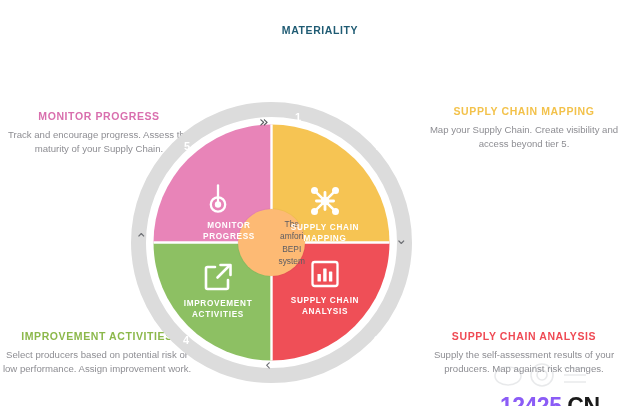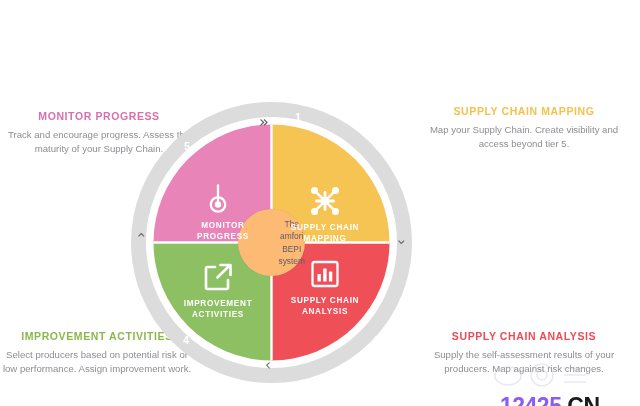--- a/index.html
+++ b/index.html
@@ -58,21 +58,21 @@
     width: 96px;
     text-align: center;
     color: #ffffff;
     font-size: 8.2px;
     font-weight: bold;
     letter-spacing: 0.7px;
     line-height: 1.35;
     pointer-events: none;
   }
   #label-mapping     { left: 146px; top: 120px; }
-  #label-monitor     { left: 44px;  top: 118px; }
+  #label-monitor     { left: 50px;  top: 118px; }
   #label-improvement { left: 39px;  top: 196px; }
   #label-analysis    { left: 146px; top: 193px; }
 
   .seg-icon {
     position: absolute;
     width: 34px; height: 34px;
     pointer-events: none;
   }
   #icon-mapping     { left: 177px; top: 82px; }
   #icon-monitor     { left: 70px;  top: 80px; }
@@ -143,20 +143,21 @@
     opacity: 0.22;
     pointer-events: none;
   }
 </style>
 </head>
 <body>
 
 <div id="stage">
 
   <div class="callout" id="callout-materiality">
+    <div class="c-title">MATERIALITY</div>
   </div>
 
   <div class="callout" id="callout-mapping">
     <div class="c-title">SUPPLY CHAIN MAPPING</div>
     <div class="c-body">Map your Supply Chain. Create visibility and access beyond tier 5.</div>
   </div>
 
   <div class="callout" id="callout-analysis">
     <div class="c-title">SUPPLY CHAIN ANALYSIS</div>
     <div class="c-body">Supply the self-assessment results of your producers. Map against risk changes.</div>

